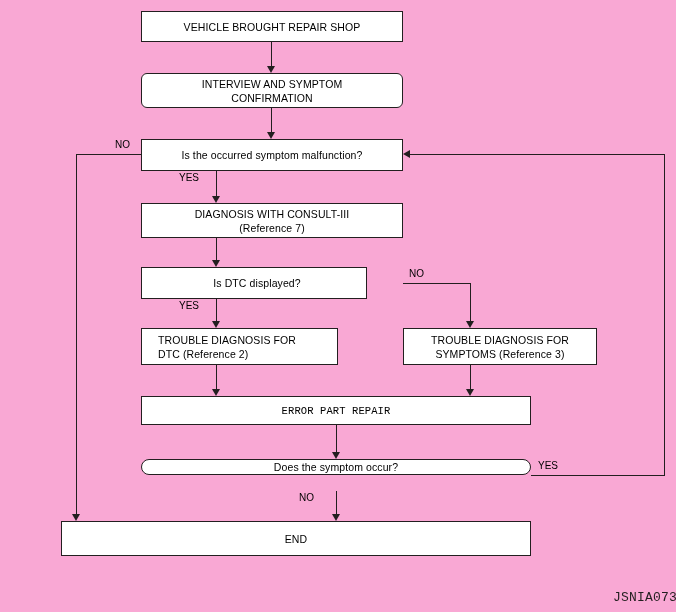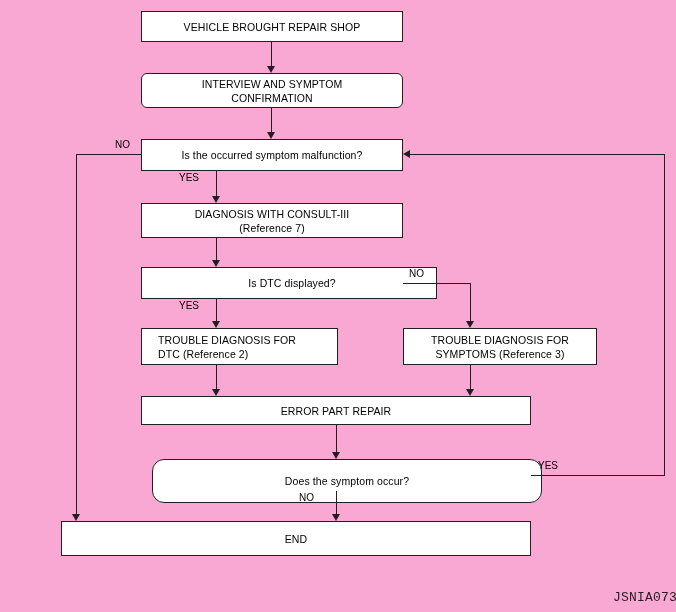--- a/index.html
+++ b/index.html
@@ -100,39 +100,39 @@
 
   <div class="node" style="left:141px; top:139px; width:262px; height:32px;">
     <span class="node-text">Is the occurred symptom malfunction?</span>
   </div>
 
   <div class="node" style="left:141px; top:203px; width:262px; height:35px;">
     <span class="node-text">DIAGNOSIS WITH CONSULT-III
 (Reference 7)</span>
   </div>
 
-  <div class="node" style="left:141px; top:267px; width:296px; height:32px;padding-left:6px;">
+  <div class="node" style="left:141px; top:267px; width:226px; height:32px;padding-left:6px;">
     <span class="node-text">Is DTC displayed?</span>
   </div>
 
   <div class="node left-align" style="left:141px; top:328px; width:197px; height:37px;">
     <span class="node-text">TROUBLE DIAGNOSIS FOR
 DTC (Reference 2)</span>
   </div>
 
   <div class="node" style="left:403px; top:328px; width:194px; height:37px;">
     <span class="node-text">TROUBLE DIAGNOSIS FOR
 SYMPTOMS (Reference 3)</span>
   </div>
 
-  <div class="node" style="left:141px; top:396px; width:390px; height:29px;">
+  <div class="node" style="left:141px; top:396px; width:390px; height:29px;font-family:Liberation Mono, monospace;">
     <span class="node-text">ERROR PART REPAIR</span>
   </div>
 
-  <div class="node" style="left:152px; top:459px; width:390px; height:44px;border-radius:12px;">
+  <div class="node" style="left:141px; top:459px; width:390px; height:16px;border-radius:12px;">
     <span class="node-text">Does the symptom occur?</span>
   </div>
 
   <div class="node" style="left:61px; top:521px; width:470px; height:35px;text-align:center;">
     <span class="node-text">END</span>
   </div>
 
   <div class="line-v" style="left:271px; top:42px; height:24px;"></div>
   <div class="arrow-down" style="left:267px; top:66px;"></div>
 

